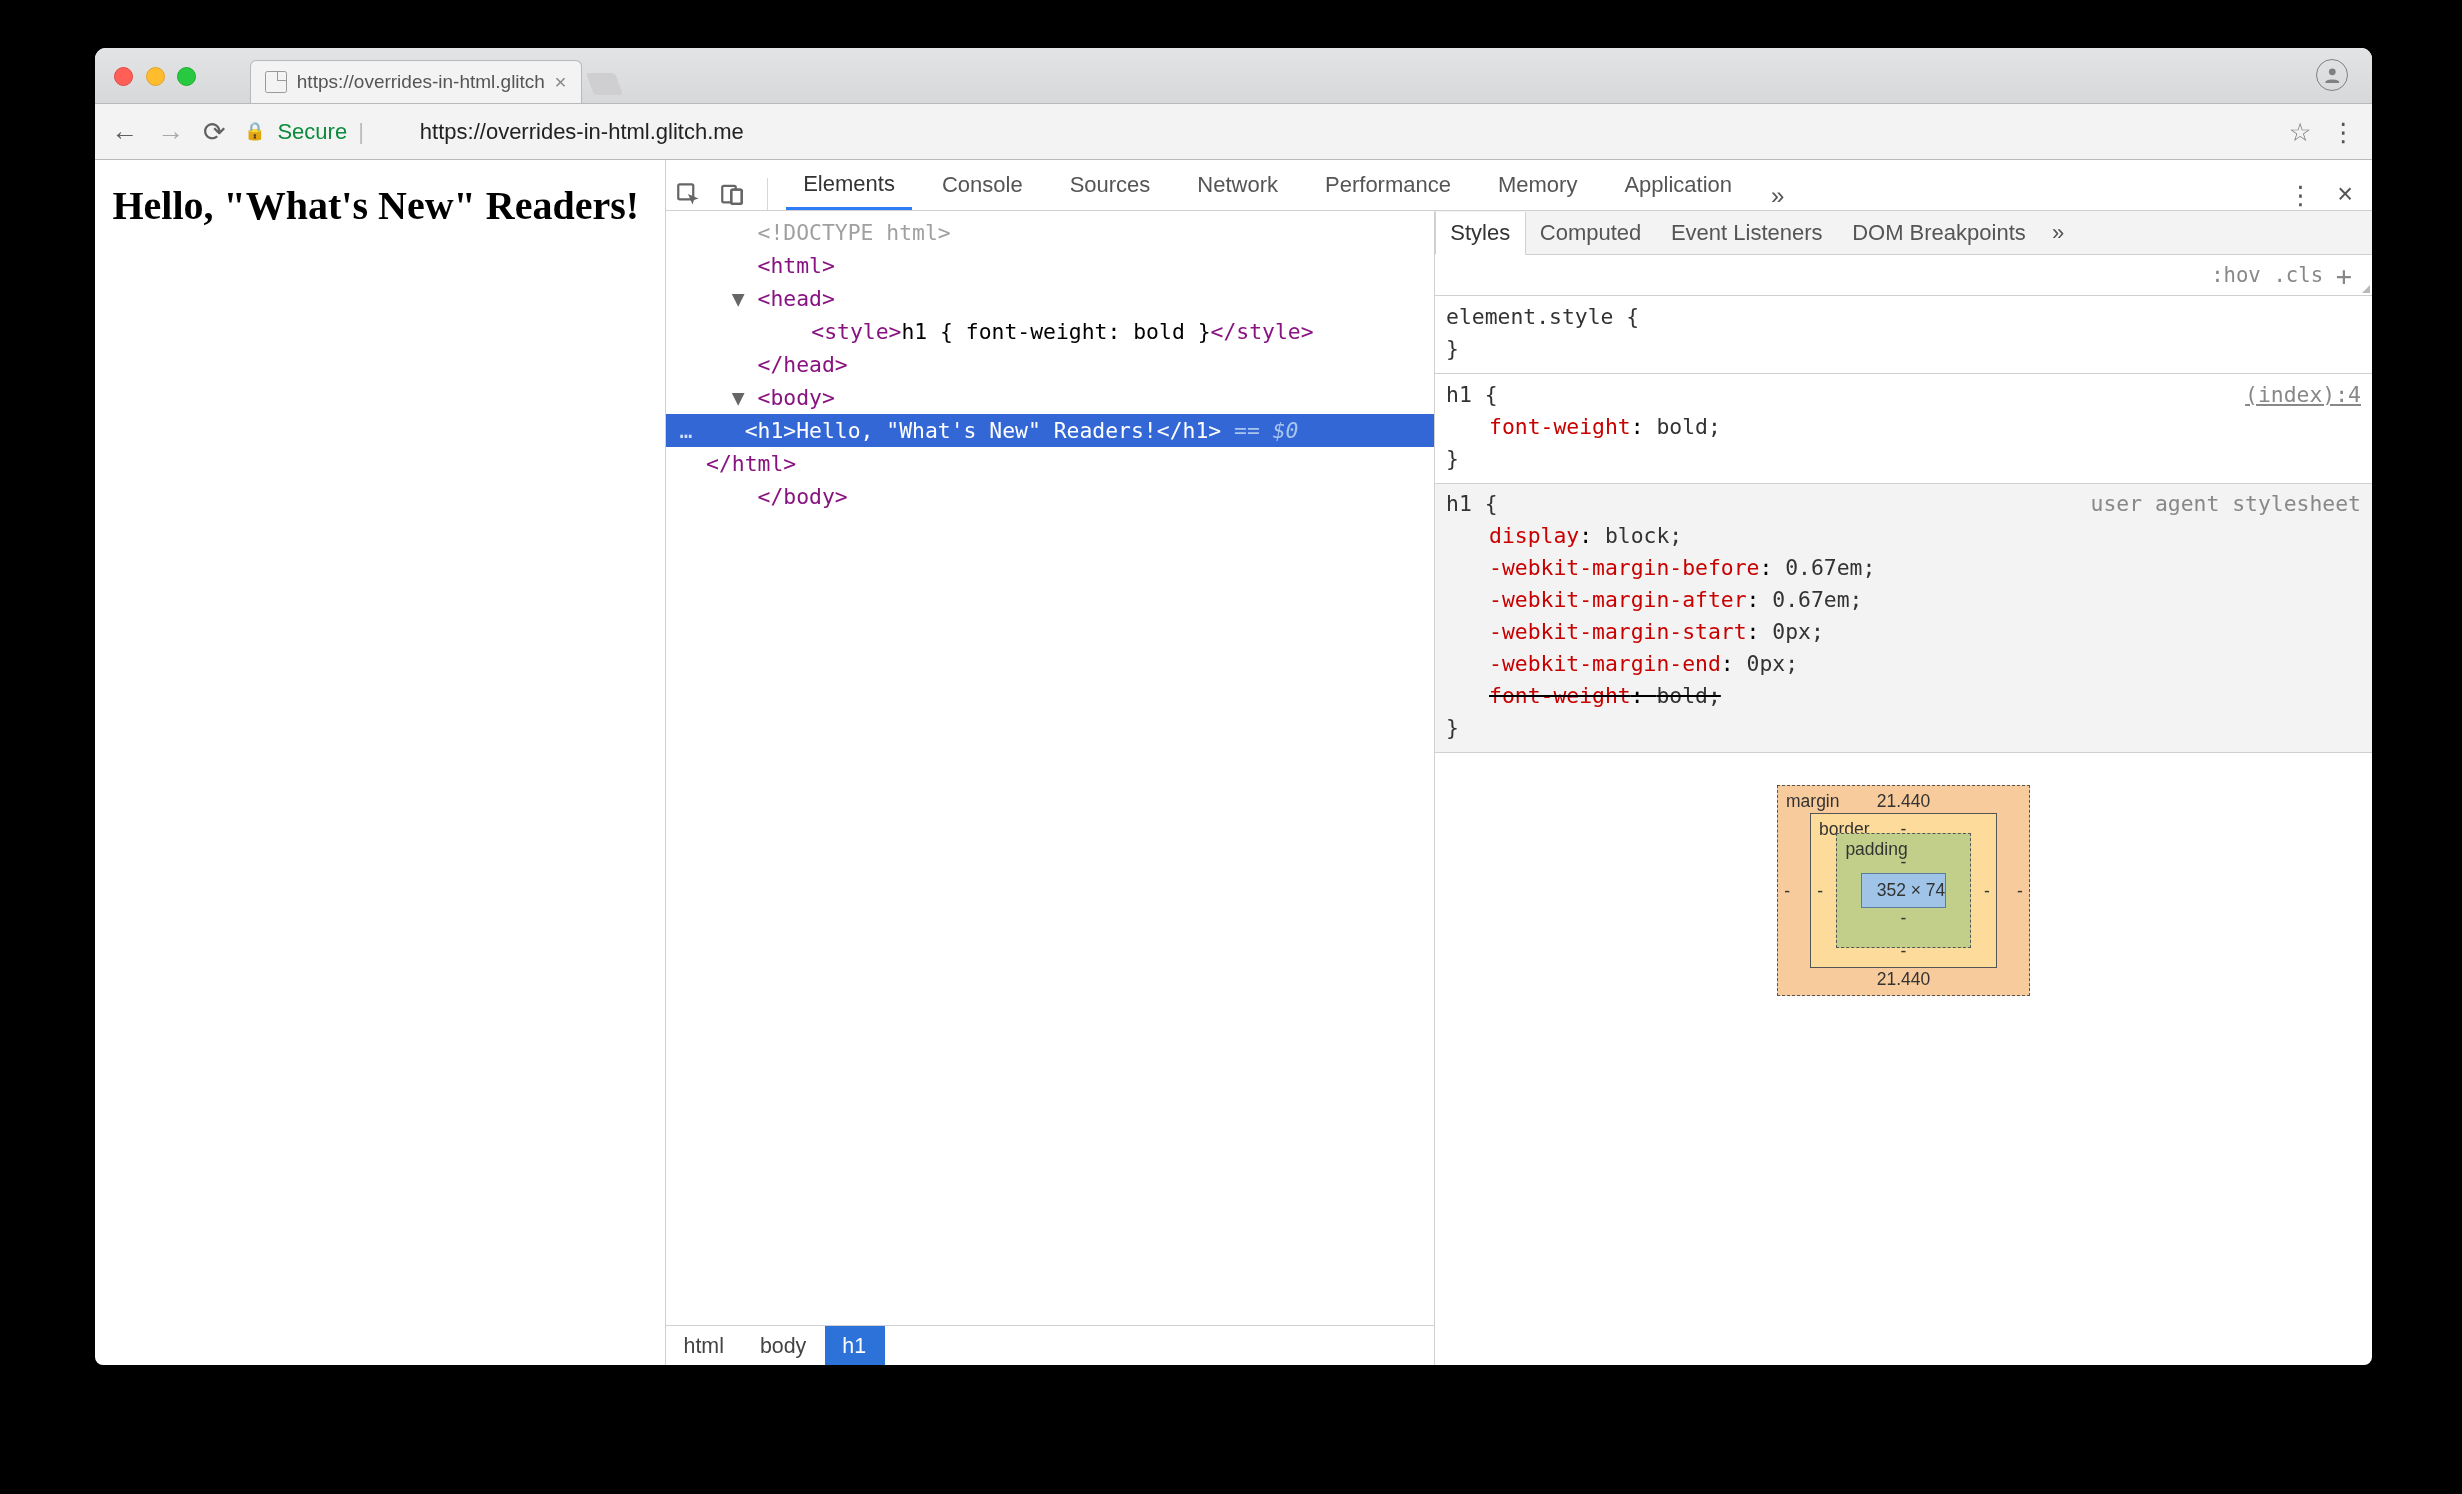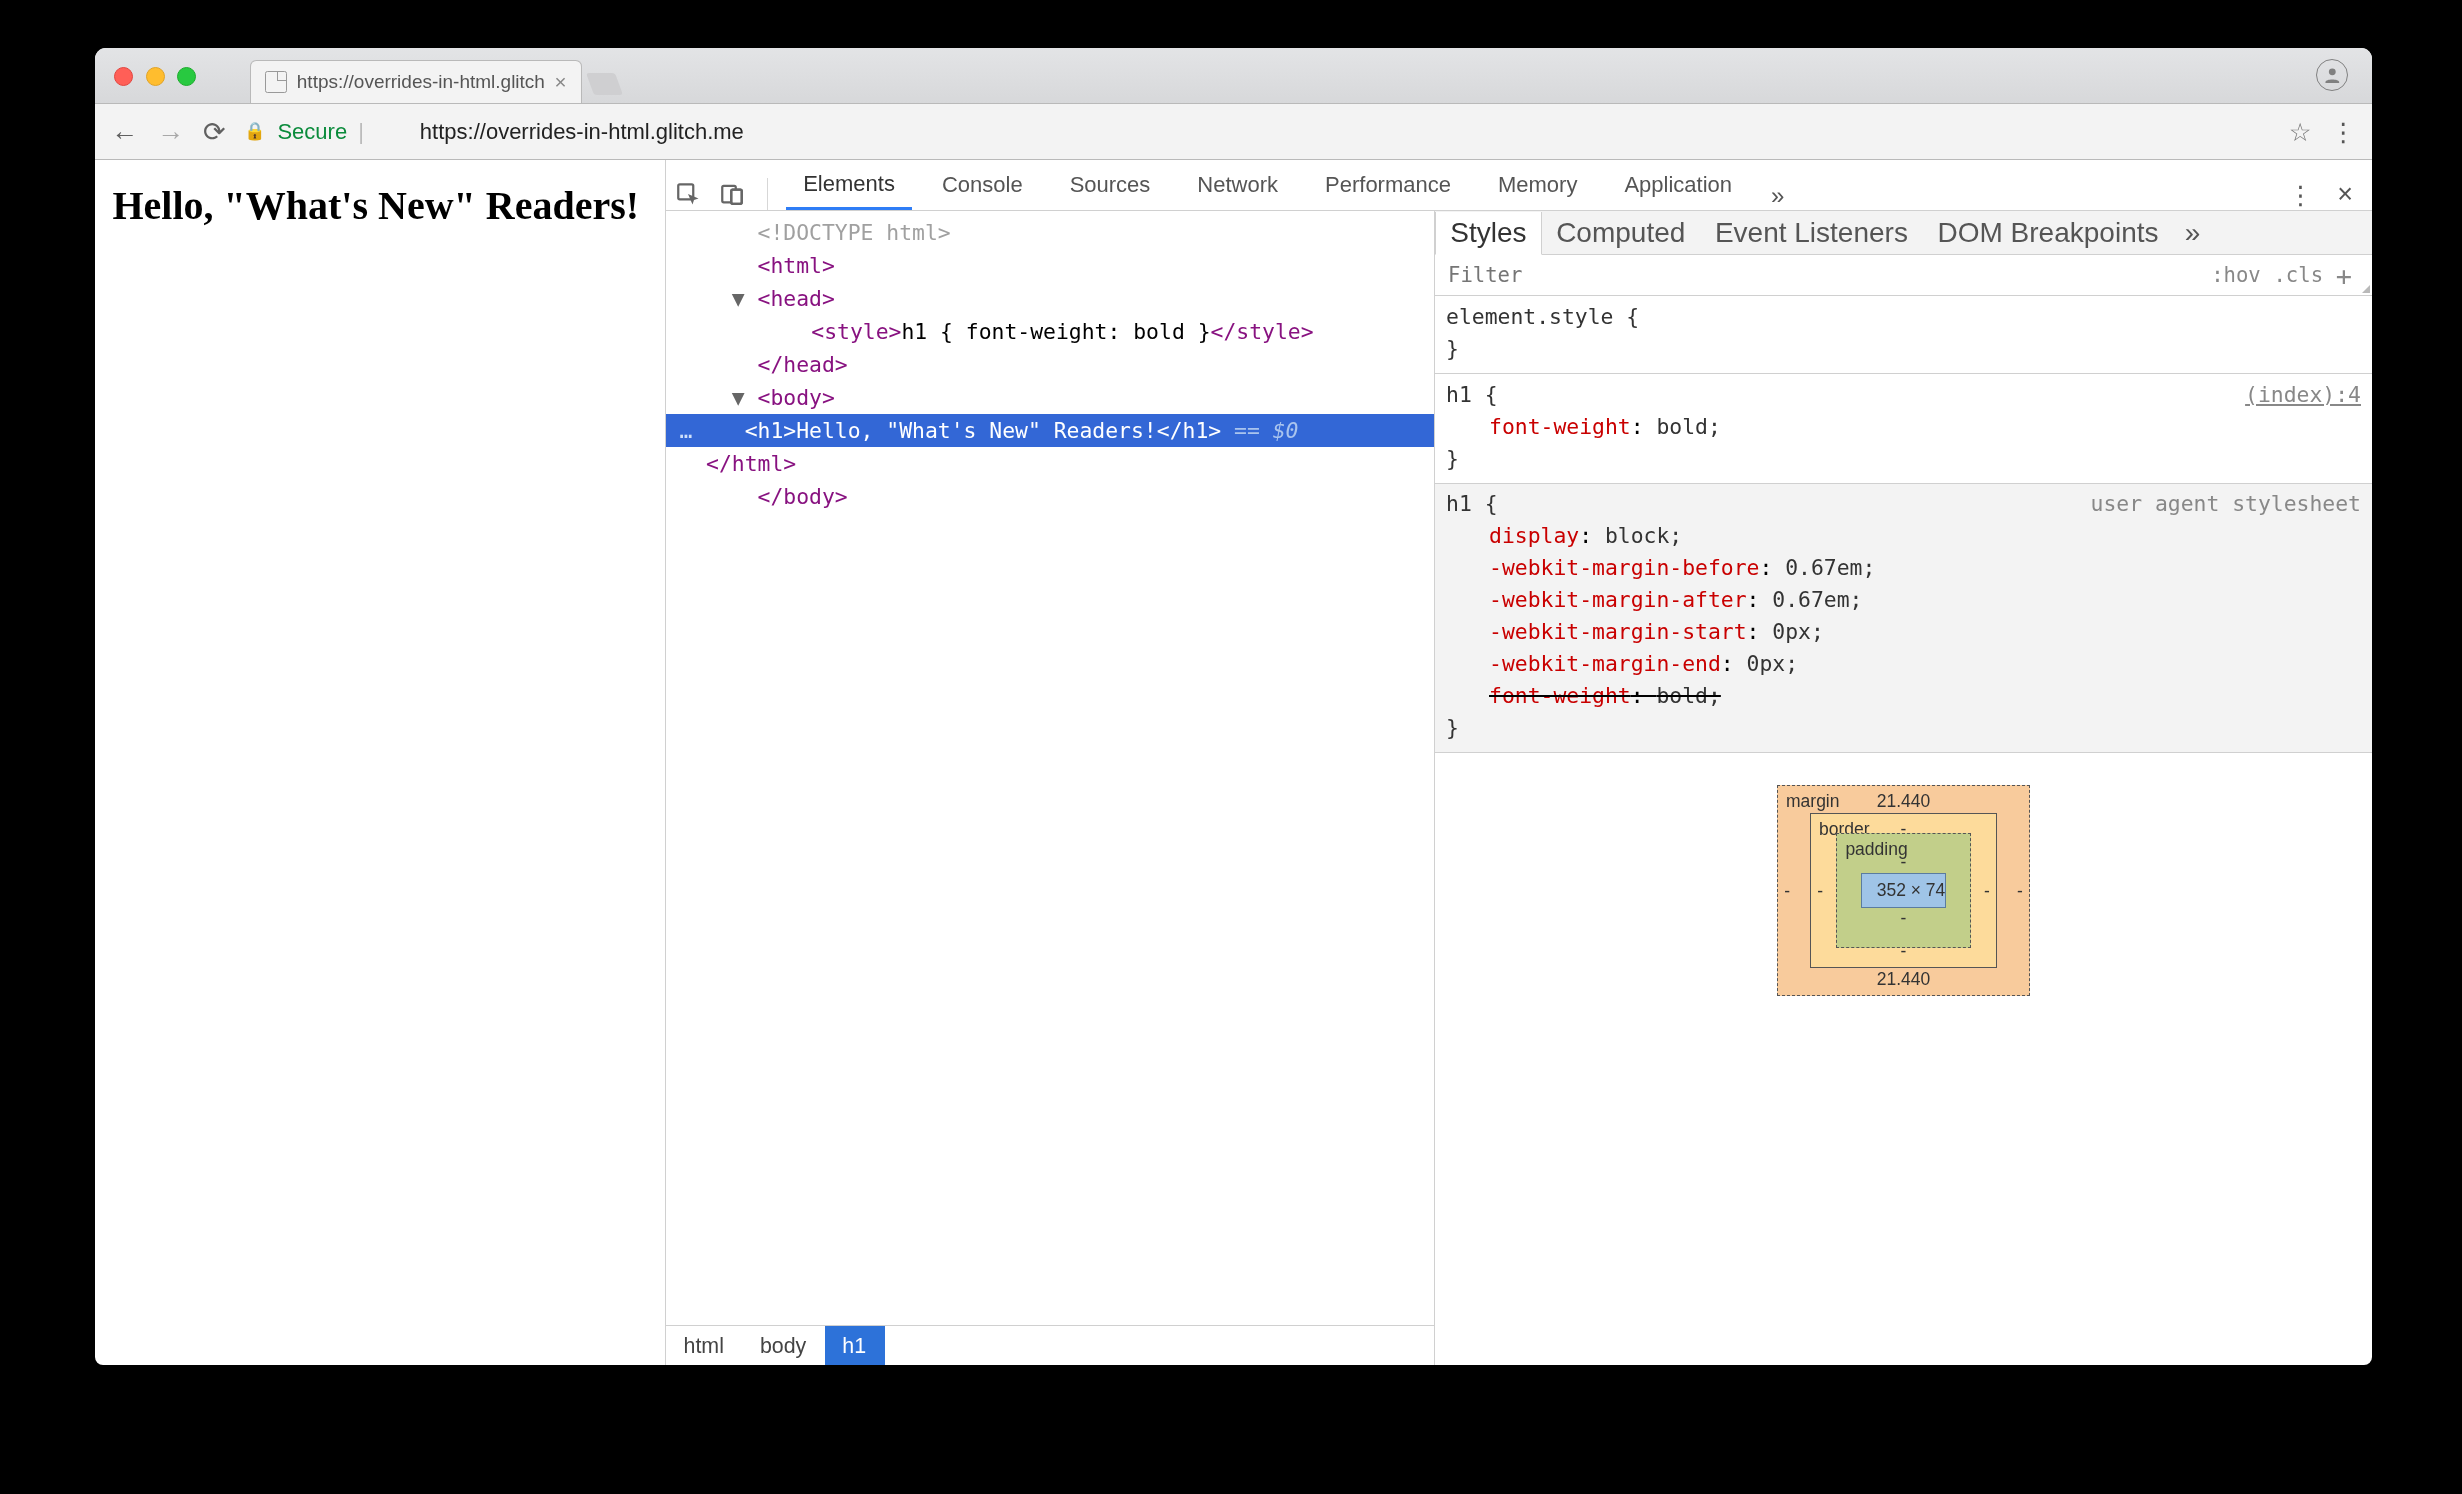--- a/index.html
+++ b/index.html
@@ -84,21 +84,21 @@
   .ln.sel .hint{color:#a9c4ee;font-style:italic;}
   .ln .t{color:var(--tag);}
   .pad0{padding-left:14.3px;}.pad1{padding-left:40px;}.pad2{padding-left:68px;}
   .sel-gut{display:inline-block;width:40px;color:#cfe0fa;text-align:center;}
   .crumbs{height:41px;border-top:0.8px solid var(--dt-border);display:flex;align-items:stretch;font-size:21.4px;}
   .crumb{padding:0 17.5px;display:flex;align-items:center;color:#444;border-right:0.8px solid transparent;}
   .crumb.sel{background:#2d72d9;color:#fff;}
 
   
   .styles-col{flex:1;display:flex;flex-direction:column;min-width:0;}
-  .styles-tabs{height:44px;border-bottom:0.8px solid var(--dt-border);display:flex;font-size:28px;color:#555;}
+  .styles-tabs{height:44px;border-bottom:0.8px solid var(--dt-border);display:flex;font-size:22px;color:#555;}
   .st-tab{padding:0 14.3px;height:100%;display:flex;align-items:center;border-right:0.8px solid transparent;}
   .st-tab.sel{background:#fff;color:#333;border:0.8px solid var(--dt-border);border-top:none;border-bottom-color:#fff;position:relative;top:0.8px;}
   .styles-tabs .group{background:#f3f3f3;height:100%;display:flex;align-items:center;flex:0 0 auto;}
   .styles-tabs .rest{background:#f3f3f3;flex:1;height:100%;display:flex;align-items:center;}
   .styles-tabs .chev{padding:0 11px;color:#555;}
 
   .filter-row{height:41px;border-bottom:0.8px solid var(--dt-border);display:flex;align-items:center;padding:0 11px;font-family:var(--code-font);font-size:20.6px;position:relative;}
   .filter-row input{border:none;outline:none;font:inherit;color:#888;flex:1;}
   .filter-ops{position:absolute;right:20px;display:flex;align-items:center;gap:12.7px;color:#888;}
   .plus{font-size:27px;}
@@ -235,21 +235,20 @@
               </div>
               <div class="rest">
                 <div class="st-tab">Computed</div>
                 <div class="st-tab">Event Listeners</div>
                 <div class="st-tab">DOM Breakpoints</div>
                 <div class="chev">»</div>
               </div>
             </div>
 
             <div class="filter-row">
-              <input placeholder="Filter" style="">
               <div class="filter-ops">
                 <span>:hov</span>
                 <span>.cls</span>
                 <span class="plus">+</span>
               </div>
               <div class="tri"></div>
             </div>
 
             <div class="rules" id="rules">
                 <div class="rule">

